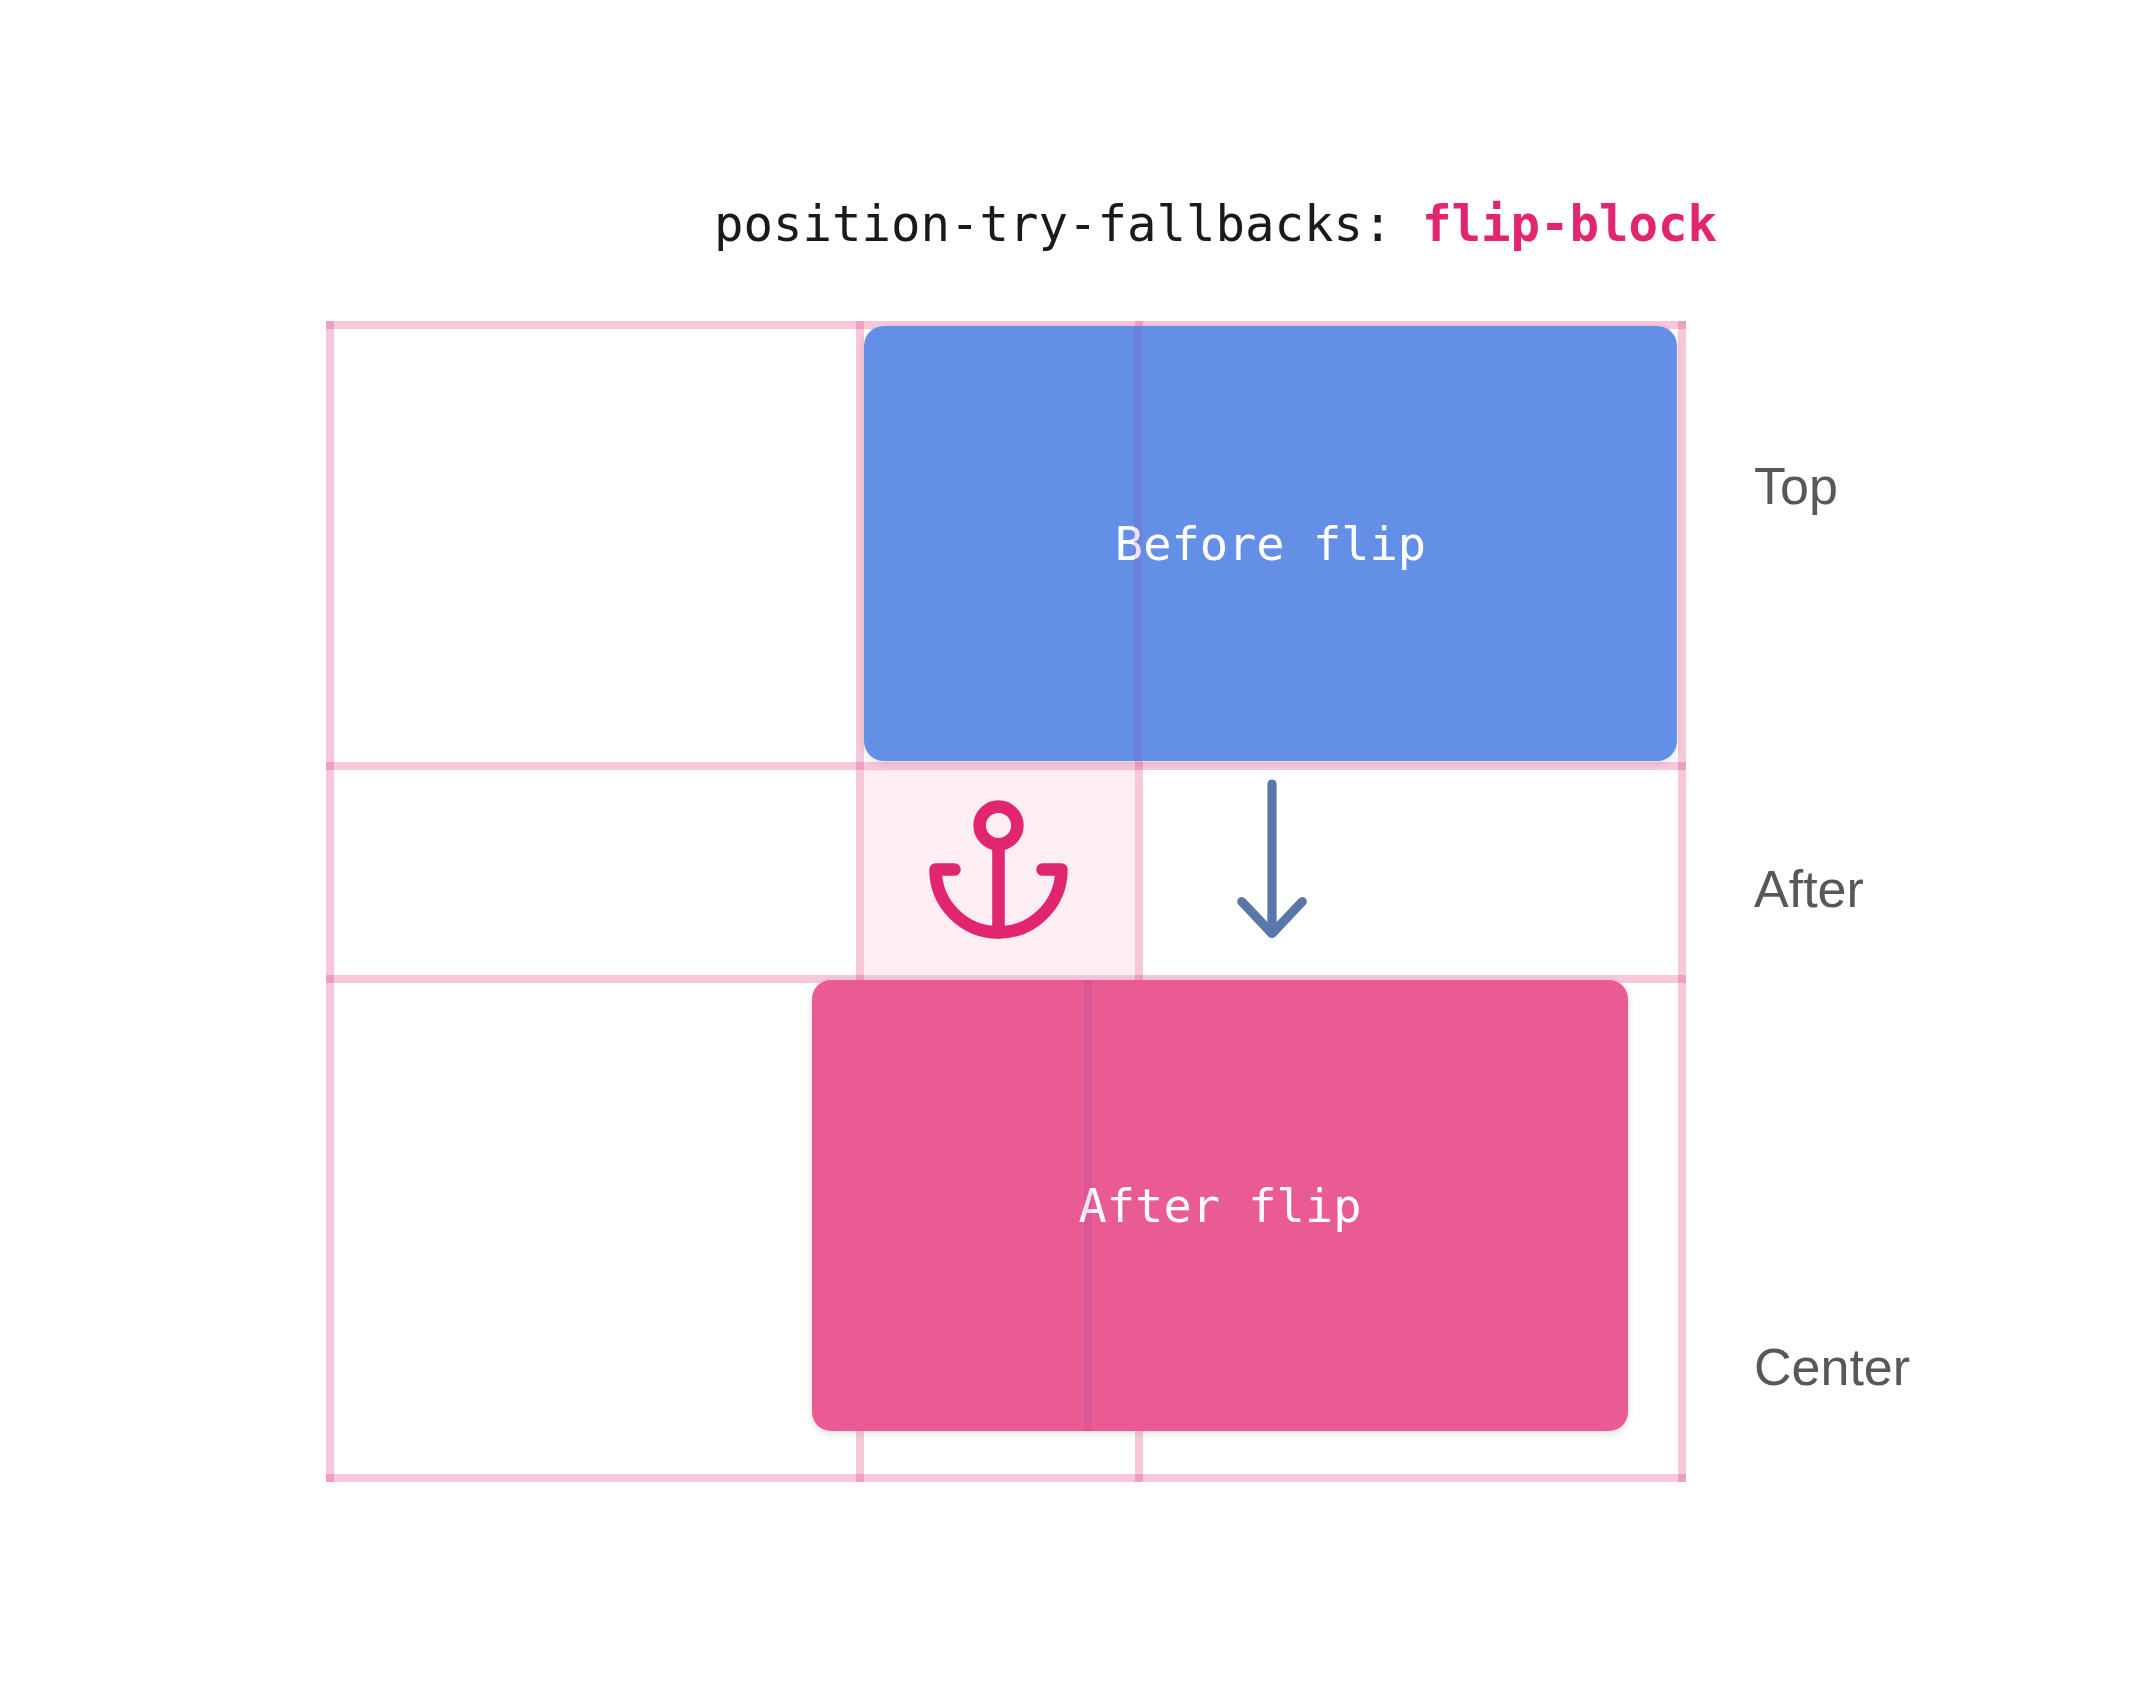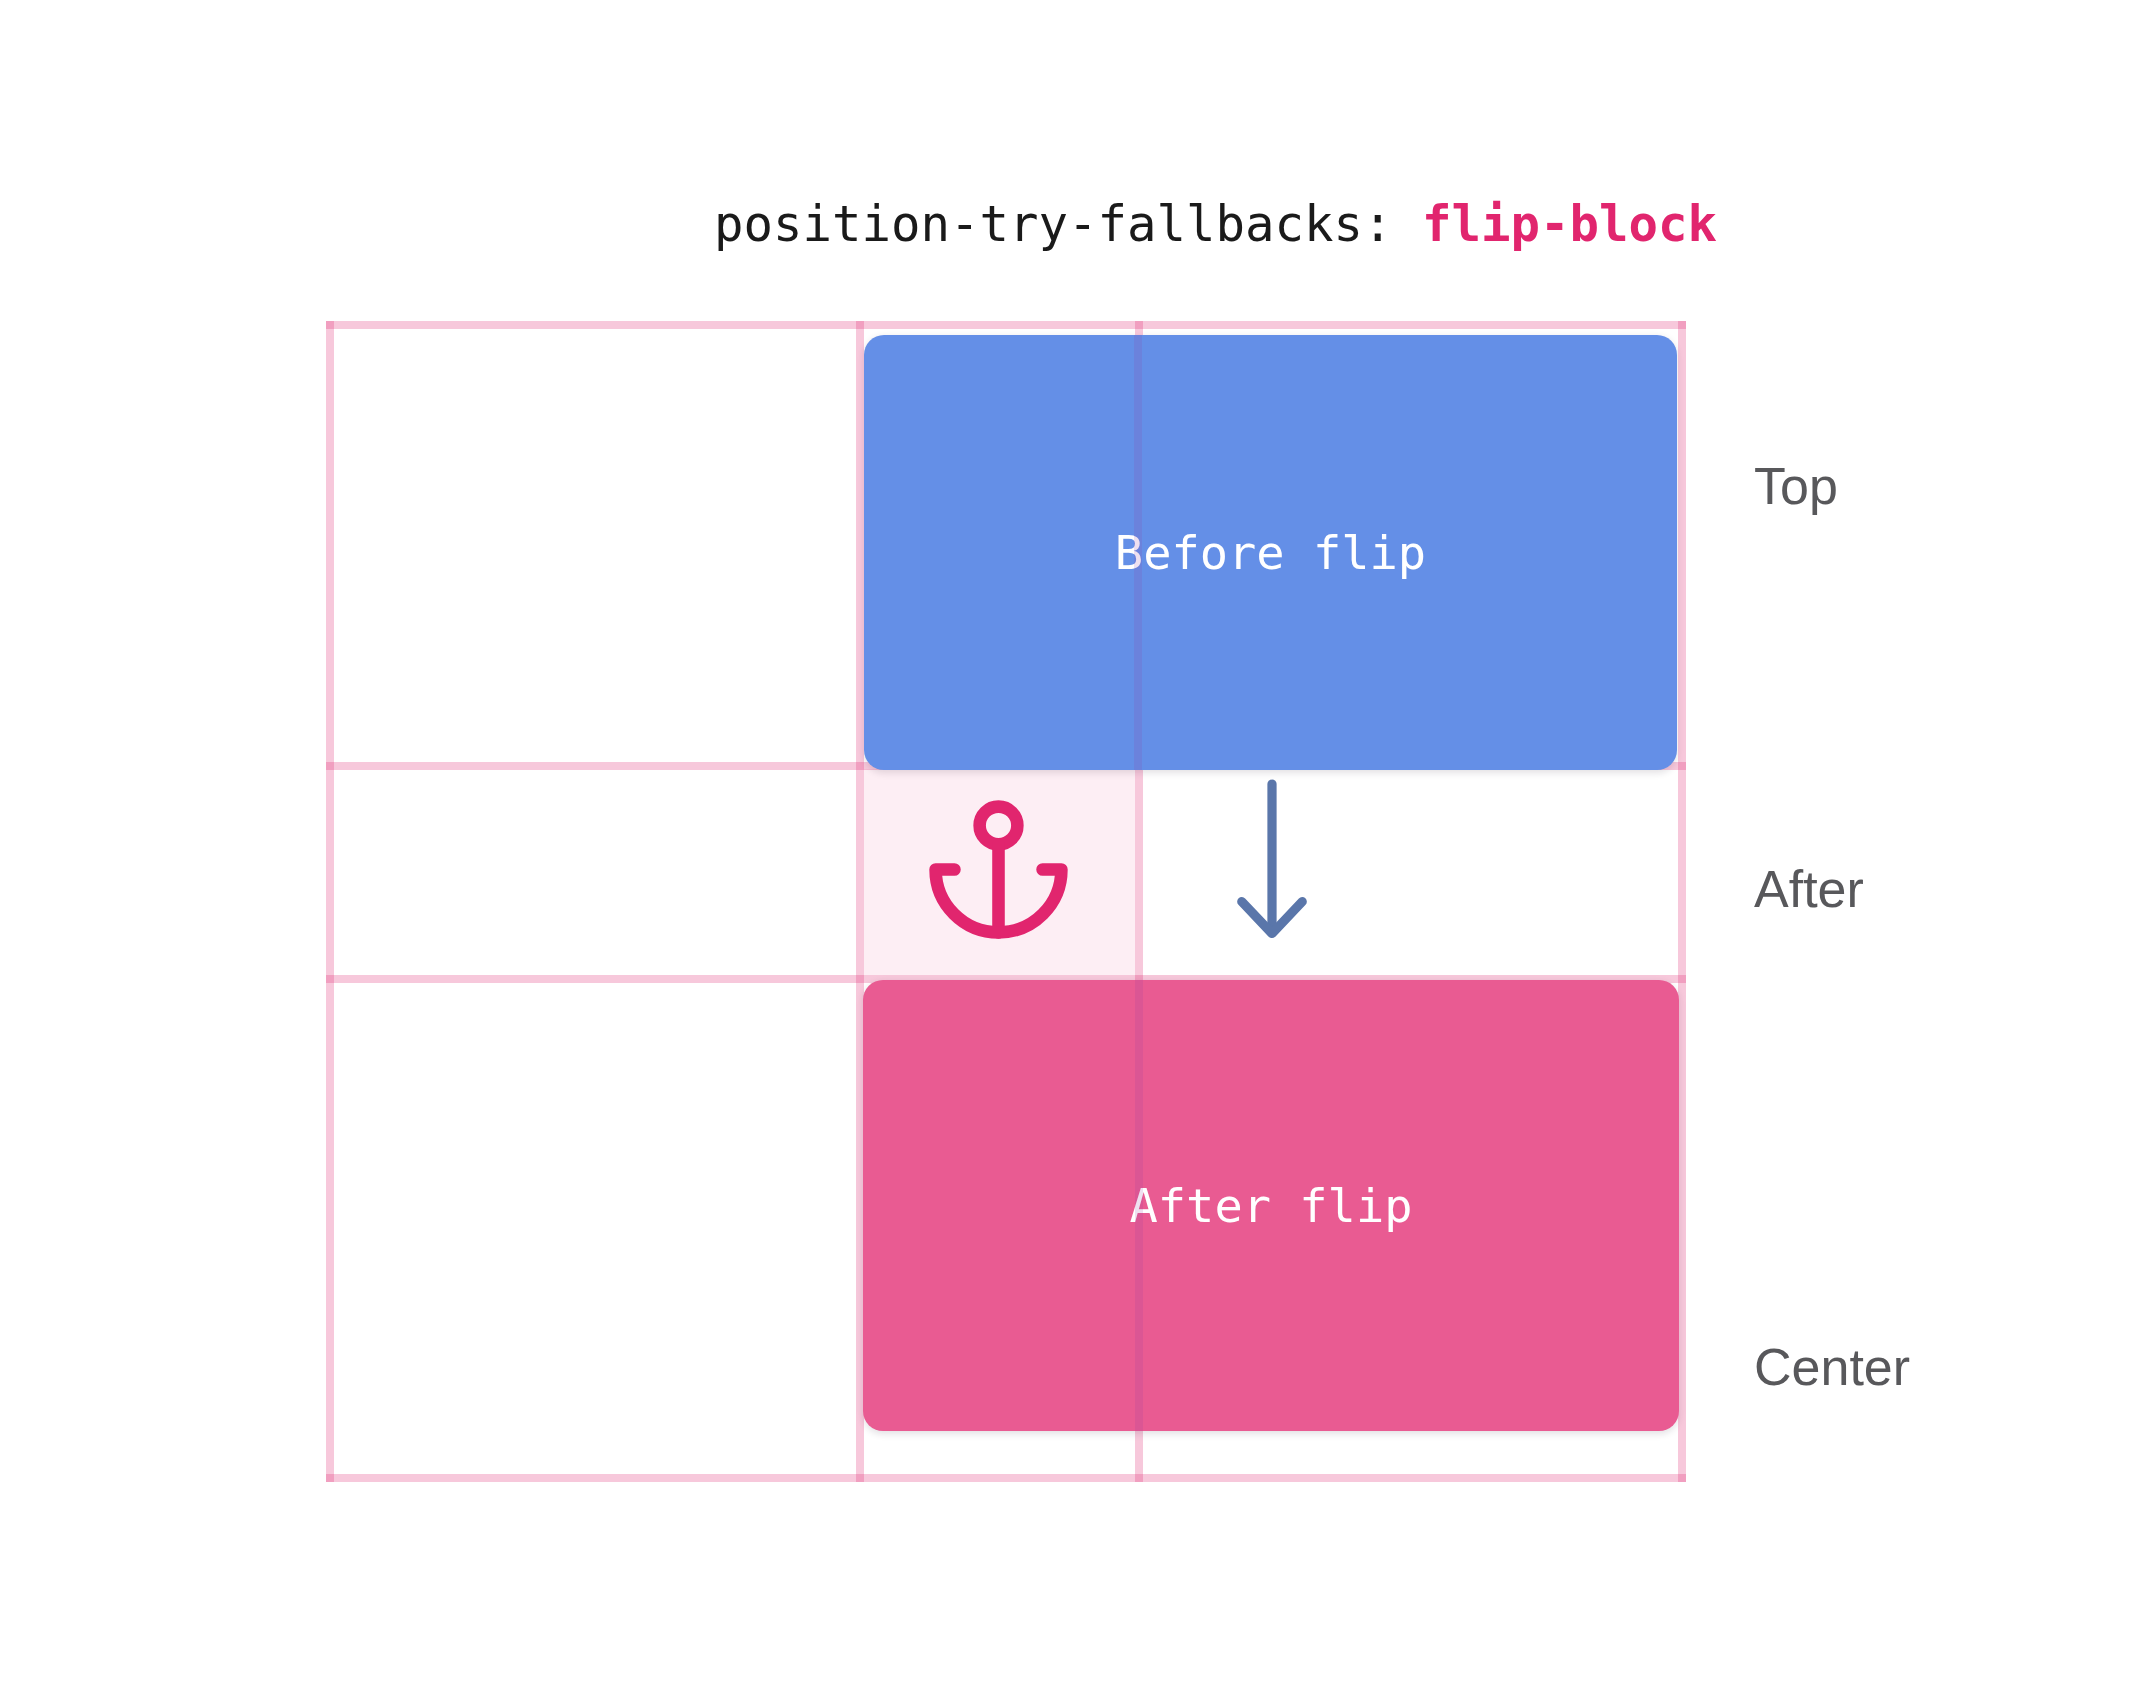--- a/index.html
+++ b/index.html
@@ -69,31 +69,32 @@
     overflow: hidden;
   }
   .flip-box .box-label {
     font-family: "DejaVu Sans Mono", monospace;
     font-size: 47px;
     color: #ffffff;
     white-space: pre;
   }
   .box-before {
     left: 864px;
-    top: 335px;
+    top: 326px;
     width: 813px;
     height: 435px;
     background: var(--box-blue, #648FE7);
   }
   .box-after {
-    left: 863px;
+    left: 812px;
     top: 980px;
     width: 816px;
     height: 451px;
     background: var(--box-pink, #E95B92);
+    border-radius: 19px;
   }
   .grid-stripe {
     position: absolute;
     top: 0;
     width: 7.6px;
     height: 100%;
     background: rgba(150, 60, 160, 0.16); 
   }
   .box-before .grid-stripe { left: 270px; }
   .box-after  .grid-stripe { left: 272px; }

